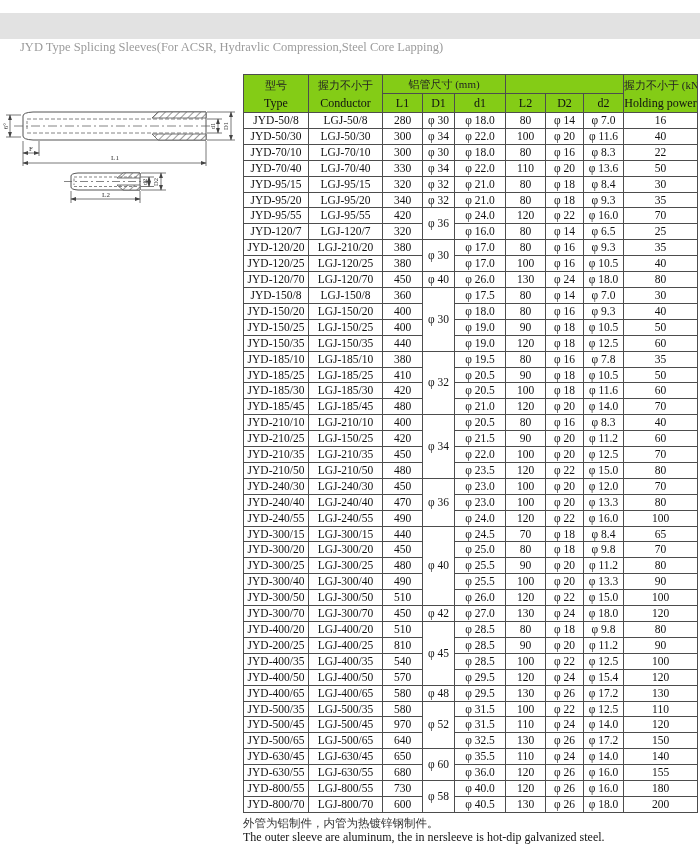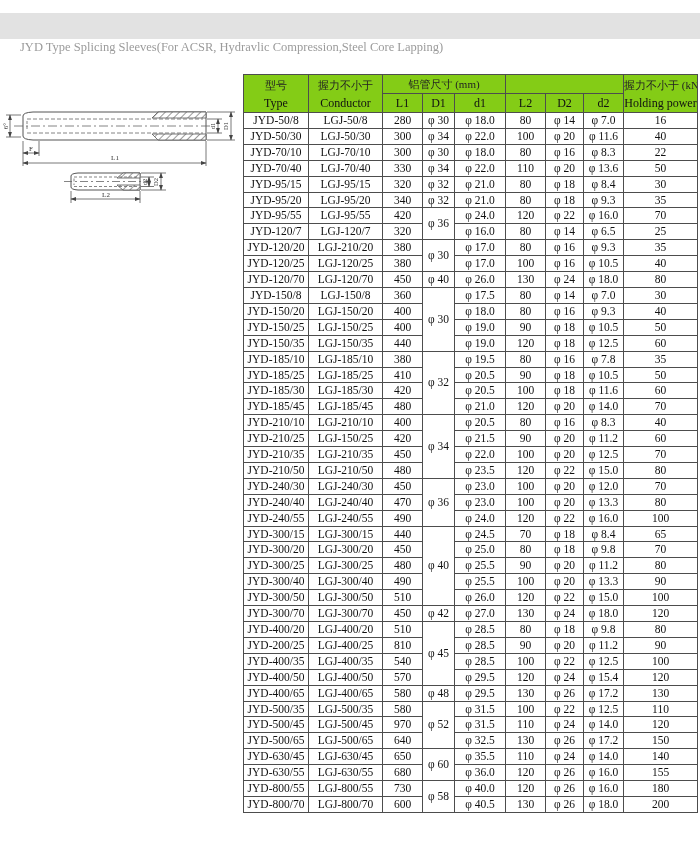--- a/index.html
+++ b/index.html
@@ -620,14 +620,18 @@
             <td>φ 40.5</td>
             <td>130</td>
             <td>φ 26</td>
             <td>φ 18.0</td>
             <td>200</td>
           </tr>
         </tbody>
     </table>
   </div>
 
+  <div class="notes">
+    <div class="note-zh">外管为铝制件，内管为热镀锌钢制件。</div>
+    <div class="note-en">The outer sleeve are aluminum, the in nersleeve is hot-dip galvanized steel.</div>
+  </div>
 
 </div>
 
 </body></html>

